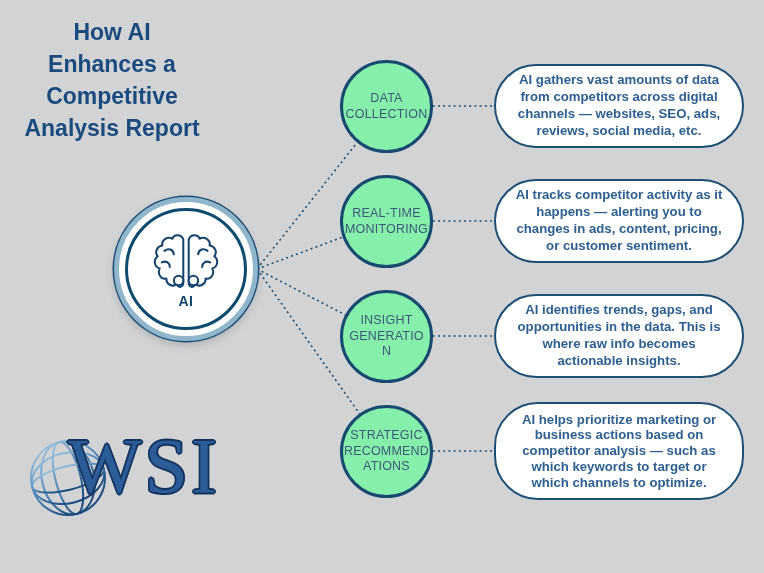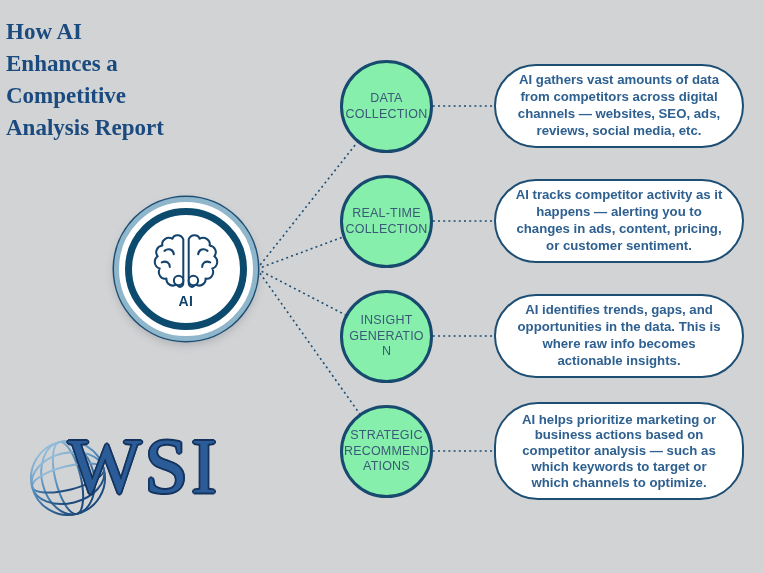--- a/index.html
+++ b/index.html
@@ -10,37 +10,37 @@
   .canvas{
     position:relative;
     width:764px;height:573px;
     background:#d2d3d5;
     overflow:hidden;
   }
   
   .title{
     position:absolute;left:6px;top:16px;width:212px;
     font-size:23px;font-weight:bold;line-height:32px;
-    color:#1a4a7e;white-space:pre-line;font-family:Liberation Serif, serif;
+    color:#1a4a7e;text-align:center;white-space:pre-line;
   }
   
   svg.connectors{position:absolute;left:0;top:0;z-index:0;}
   
   .ai-outer{
     position:absolute;left:114px;top:197px;
     width:144px;height:144px;box-sizing:border-box;
     border:5px solid #8fb6cb;border-radius:50%;
     background:#ffffff;
     box-shadow:0 0 0 1.5px #1d4e74, 0 4px 8px rgba(60,70,80,.25);
     display:flex;align-items:center;justify-content:center;
     z-index:2;
   }
   .ai-inner{
     width:122px;height:122px;box-sizing:border-box;
-    border:7px solid #0c4a6e;border-radius:50%;
+    border:3px solid #0c4a6e;border-radius:50%;
     background:#ffffff;
     display:flex;flex-direction:column;align-items:center;justify-content:center;
   }
   .ai-label{
     font-size:14px;font-weight:bold;color:#12436b;
     letter-spacing:.5px;margin-top:1px;
   }
   
   .node{
     position:absolute;left:340px;
@@ -126,21 +126,21 @@
       <div class="ai-label">AI</div>
     </div>
   </div>
 
   <div class="node n1">
     <span>DATA
 COLLECTION</span>
   </div>
   <div class="node n2">
     <span>REAL-TIME
-COLLECTION</span>
+MONITORING</span>
   </div>
   <div class="node n3">
     <span>INSIGHT
 GENERATIO
 N</span>
   </div>
   <div class="node n4">
     <span>STRATEGIC
 RECOMMEND
 ATIONS</span>

